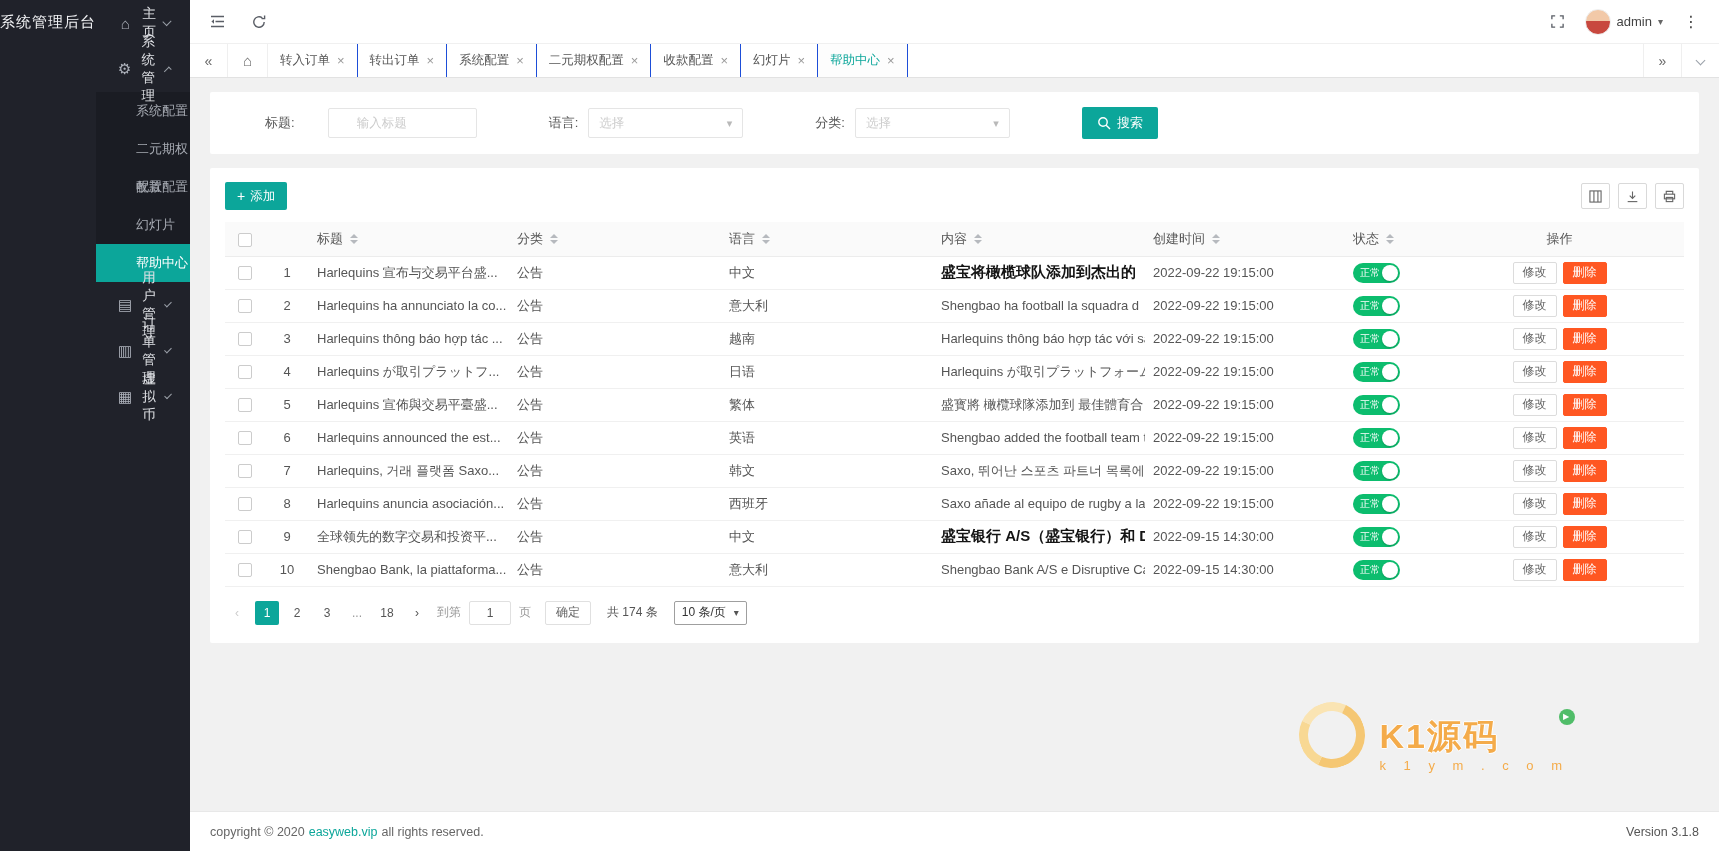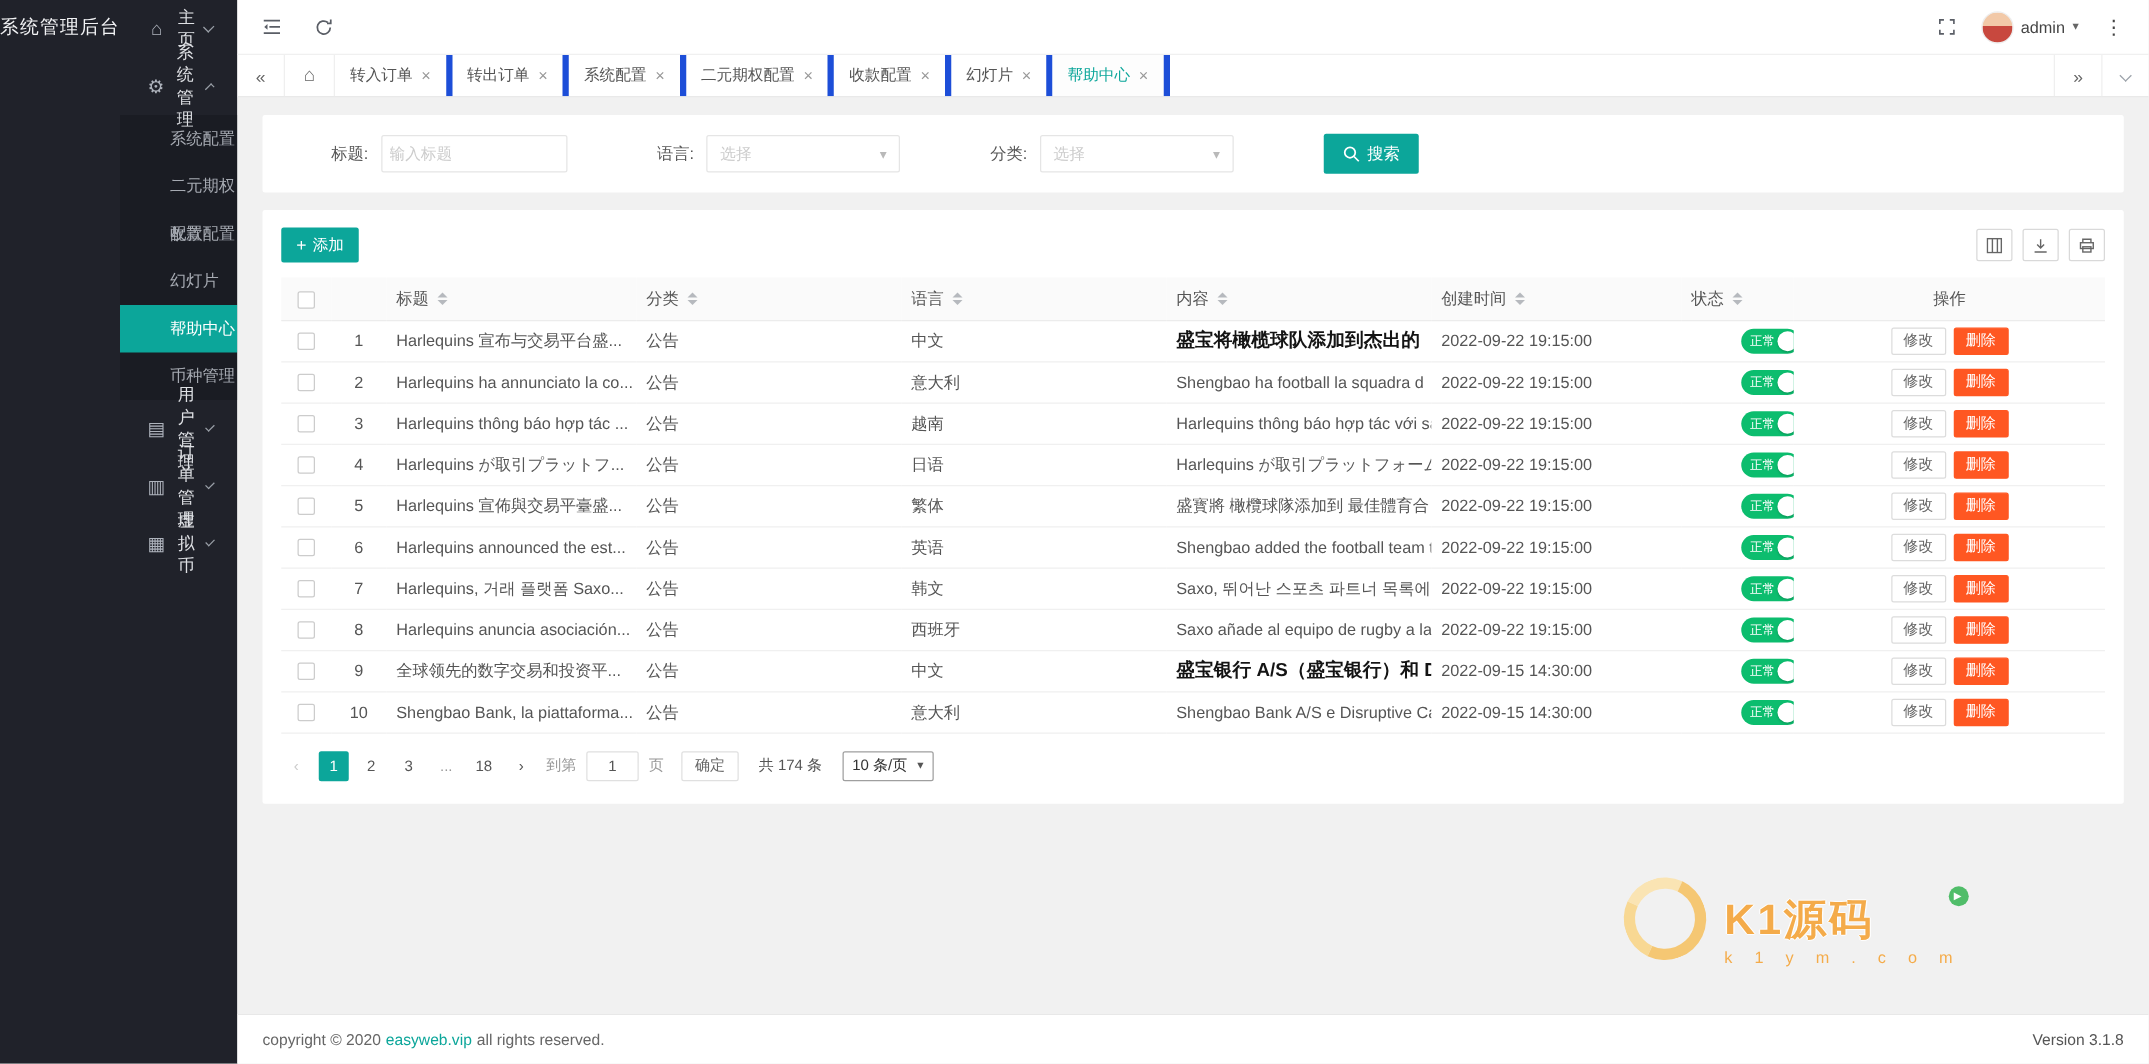--- a/index.html
+++ b/index.html
@@ -33,34 +33,34 @@
   .avatar{ width:26px; height:26px; border-radius:50%; background:linear-gradient(180deg,#f2c9a8 46%,#c8483e 46%); border:1px solid #eee; }
   .user-chip{ display:flex; align-items:center; gap:6px; cursor:pointer; color:#444; font-size:13px; }
   .caret-down{ font-size:10px; color:#666; }
   .dots-icon{ font-size:16px; color:#444; cursor:pointer; padding:0 4px; }
 
   .tabbar{ height:34px; flex:none; background:#fff; border-bottom:1px solid #e2e2e2; display:flex; align-items:stretch; }
   .tab-nav{ width:38px; display:flex; align-items:center; justify-content:center; color:#666; font-size:14px; border-right:1px solid #efefef; cursor:pointer; flex:none; }
   .tab-home{ width:40px; display:flex; align-items:center; justify-content:center; border-right:1px solid #efefef; cursor:pointer; flex:none; }
   .home-glyph{ font-size:15px; color:#666; }
   .tabs{ display:flex; overflow:hidden; flex:1; }
-  .tab{ display:flex; align-items:center; padding:0 12px; border-right:5px solid #1d4ed8; font-size:12.5px; color:#555; cursor:pointer; white-space:nowrap; }
+  .tab{ display:flex; align-items:center; padding:0 12px; border-right:1px solid #1d4ed8; font-size:12.5px; color:#555; cursor:pointer; white-space:nowrap; }
   .tab.active{ color:var(--accent); background:#fdfdfd; }
   .tab-close{ margin-left:7px; color:#999; font-size:13px; }
   .tabbar-right{ margin-left:auto; display:flex; flex:none; }
   .tabbar-right .tab-nav{ border-right:none; border-left:1px solid #efefef; }
 
   
   .content{ flex:1; background:#f1f1f1; padding:14px 20px; overflow:hidden; }
   .card{ background:#fff; border-radius:2px; }
 
   .search-card{ height:62px; display:flex; align-items:center; padding:0 12px 0 55px; margin-bottom:14px; }
   .form-group{ display:flex; align-items:center; margin-right:72px; }
   .form-group label{ color:#555; font-size:13px; margin-right:10px; }
-  .form-input{ width:149px; height:30px; border:1px solid #e5e5e5; border-radius:2px; padding:0 6px; font-size:12.5px; color:#555; outline:none; font-family:inherit; }
+  .form-input{ width:149px; height:30px; border:1px solid #e5e5e5; border-radius:2px; padding:0 28px; font-size:12.5px; color:#555; outline:none; font-family:inherit;margin-left:23px; }
   .form-input::placeholder{ color:#ccc; }
   .form-select{ width:155px; height:30px; border:1px solid #e5e5e5; border-radius:2px; padding:0 10px; display:flex; align-items:center; justify-content:space-between; cursor:pointer; }
   .sel-placeholder{ color:#ccc; font-size:12.5px; }
   .sel-caret{ color:#b9b9b9; font-size:11px; }
   .btn-search{ display:inline-flex; align-items:center; gap:6px; height:32px; padding:0 15px; background:var(--accent); color:#fff; border:none; border-radius:2px; font-size:13px; cursor:pointer; font-family:Liberation Sans, sans-serif; }
 
   .table-card{ padding:14px 15px 18px; }
   .table-toolbar{ display:flex; align-items:center; margin-bottom:12px; }
   .btn-add{ display:inline-flex; align-items:center; gap:5px; height:28px; padding:0 12px; background:var(--accent); color:#fff; border:none; border-radius:2px; font-size:12.5px; cursor:pointer; font-family:inherit; }
   .btn-add .plus{ font-size:14px; line-height:1; }
@@ -73,21 +73,21 @@
   .sort{ display:inline-flex; flex-direction:column; gap:2px; cursor:pointer; }
   .sort i{ display:block; width:0; height:0; border-left:4px solid transparent; border-right:4px solid transparent; }
   .s-up{ border-bottom:4px solid #b6b9be; }
   .s-down{ border-top:4px solid #b6b9be; }
   .th-center{ text-align:center !important; }
   tbody td{ height:33px; padding:0 8px; font-size:13px; color:#555; border-bottom:1px solid #f0f0f0; white-space:nowrap; overflow:hidden; }
   .td-num{ text-align:center; }
   .td-check,.th-check{ text-align:center; }
   .checkbox{ display:inline-block; width:14px; height:14px; border:1px solid #ccc; border-radius:2px; background:#fff; vertical-align:middle; cursor:pointer; }
   .content-bold{ font-weight:700; font-size:15px; color:#141414; }
-  .toggle{ display:inline-flex; align-items:center; width:47px; height:20px; border-radius:10px; background:var(--green); position:relative; padding-left:7px; cursor:pointer;margin-left:40px; }
+  .toggle{ display:inline-flex; align-items:center; width:47px; height:20px; border-radius:10px; background:var(--green); position:relative; padding-left:7px; cursor:pointer; }
   .toggle-text{ font-size:10px; color:#fff; }
   .toggle-knob{ position:absolute; right:2px; top:2px; width:16px; height:16px; border-radius:50%; background:#fff; box-shadow:0 1px 2px rgba(0,0,0,.2); }
   .td-actions{ text-align:center; }
   .btn-modify{ height:22px; padding:0 9px; font-size:12px; background:#fff; border:1px solid #dcdcdc; border-radius:2px; color:#666; cursor:pointer; margin-right:6px; font-family:inherit; }
   .btn-delete{ height:22px; padding:0 9px; font-size:12px; background:var(--orange); border:1px solid var(--orange); border-radius:2px; color:#fff; cursor:pointer; font-family:inherit; }
 
   .pagination{ display:flex; align-items:center; gap:6px; margin-top:14px; font-size:12px; color:#666; }
   .page{ min-width:24px; height:24px; line-height:24px; text-align:center; border-radius:2px; cursor:pointer; color:#555; }
   .page.active{ background:var(--accent); color:#fff; }
   .page.dots{ color:#999; cursor:default; }
@@ -131,21 +131,20 @@
           <span class="mi-icon">⚙</span>
           <span class="mi-label">系统管理</span>
           <span class="chev chev-up"></span>
         </div>
         <div class="submenu">
           <div class="submenu-item">系统配置</div>
           <div class="submenu-item">二元期权配置</div>
           <div class="submenu-item">收款配置</div>
           <div class="submenu-item">幻灯片</div>
           <div class="submenu-item active">帮助中心</div>
-          <div class="submenu-item">币种管理</div>
         </div>
         <div class="menu-item">
           <span class="mi-icon">▤</span>
           <span class="mi-label">用户管理</span>
           <span class="chev chev-down"></span>
         </div>
         <div class="menu-item">
           <span class="mi-icon">▥</span>
           <span class="mi-label">订单管理</span>
           <span class="chev chev-down"></span>

